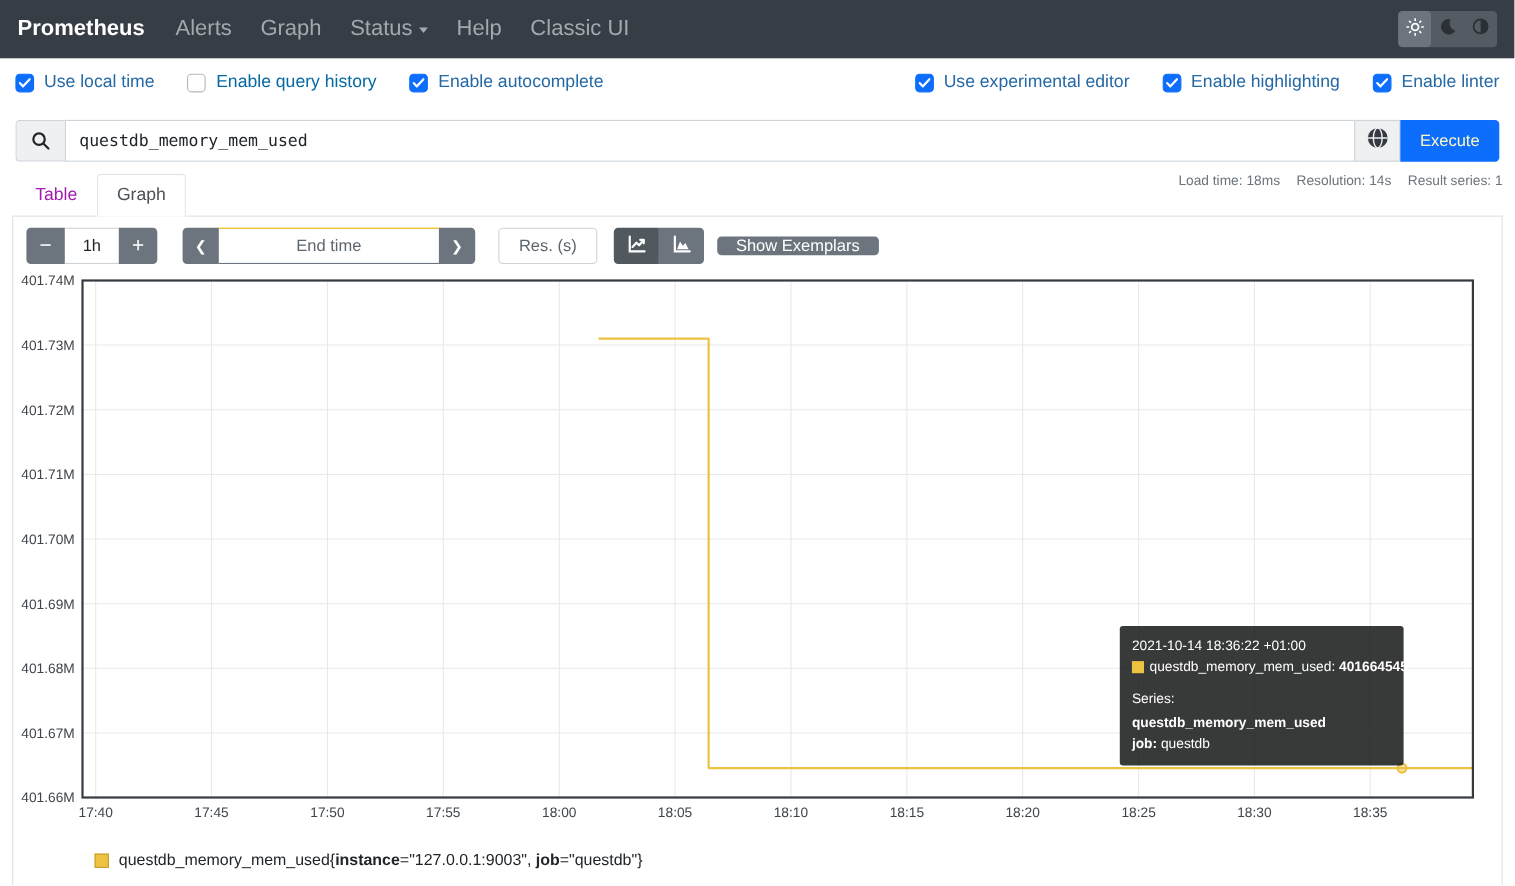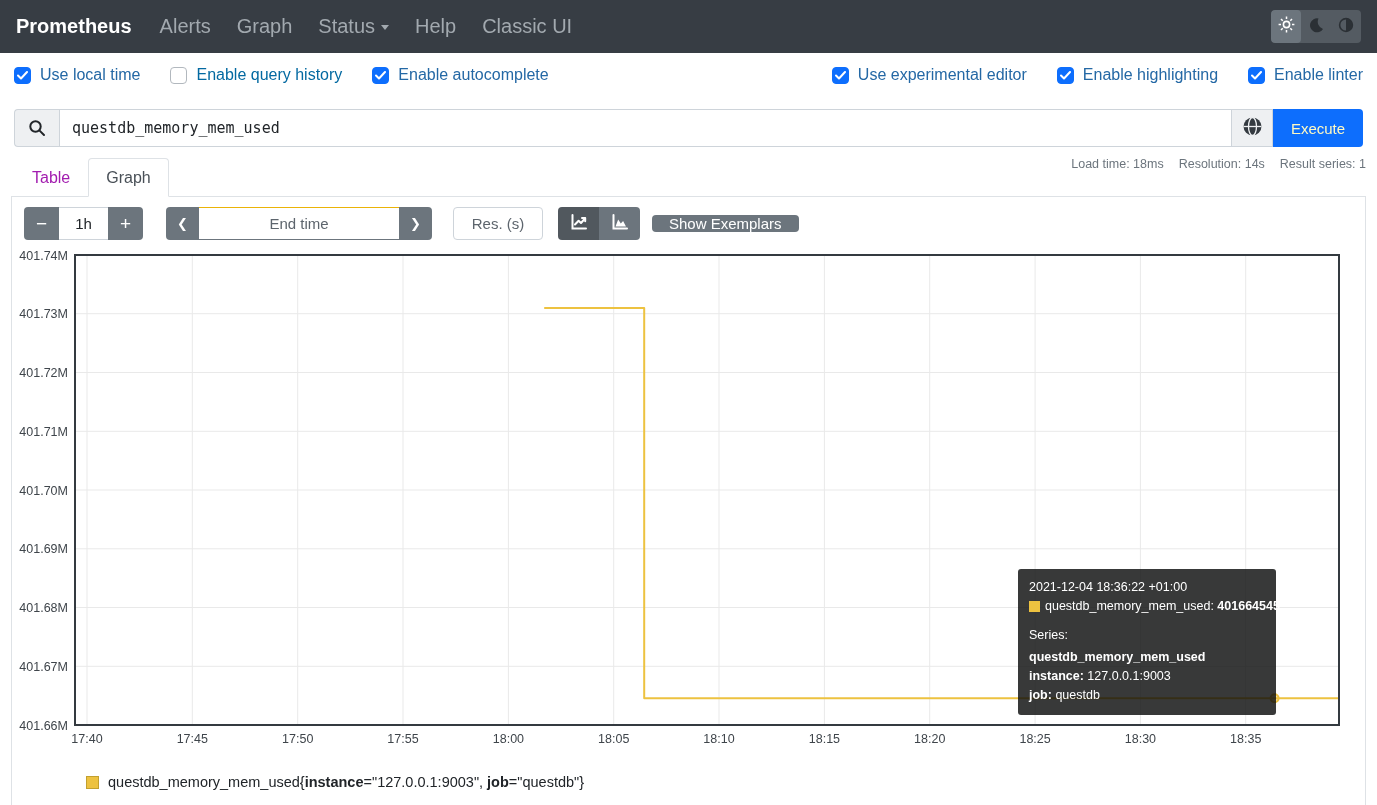--- a/index.html
+++ b/index.html
@@ -323,28 +323,27 @@
       <line class="grid" x1="75" y1="313.7" x2="1339" y2="313.7"></line>
       <text x="68" y="318.2" text-anchor="end">401.73M</text>
       <line class="grid" x1="75" y1="255.0" x2="1339" y2="255.0"></line>
       <text x="68" y="259.5" text-anchor="end">401.74M</text>
       <polyline points="544.2,307.9 644.2,307.9 644.2,698.3 1338.4,698.3" fill="none" stroke="#edc240" stroke-width="2" stroke-linejoin="round"></polyline>
       <rect x="75" y="255" width="1264" height="470" fill="none" stroke="#343a40" stroke-width="2"></rect>
       <circle cx="1274.6" cy="698.3" r="4" fill="rgba(237,194,64,0.45)" stroke="#edc240" stroke-width="2"></circle>
     </svg>
 
   <div class="tooltip">
-    <div>2021-12-04 18:36:22 +01:00</div>
+    <div>2021-10-14 18:36:22 +01:00</div>
     <div class="tt-metric">
       <span class="tt-swatch"></span>
       <span><span>questdb_memory_mem_used</span><span>: </span><span class="tt-val-strong">401664545</span></span>
     </div>
     <div class="tt-series-head">Series:</div>
     <div class="tt-name">questdb_memory_mem_used</div>
-    <div><span class="tt-lbl">instance:</span><span> 127.0.0.1:9003</span></div>
     <div><span class="tt-lbl">job:</span><span> questdb</span></div>
   </div>
 
   <div class="legend">
     <span class="legend-swatch"></span>
     <span><span>questdb_memory_mem_used{</span><b>instance</b><span>="127.0.0.1:9003", </span><b>job</b><span>="questdb"}</span></span>
   </div>
 
 </div>
 

